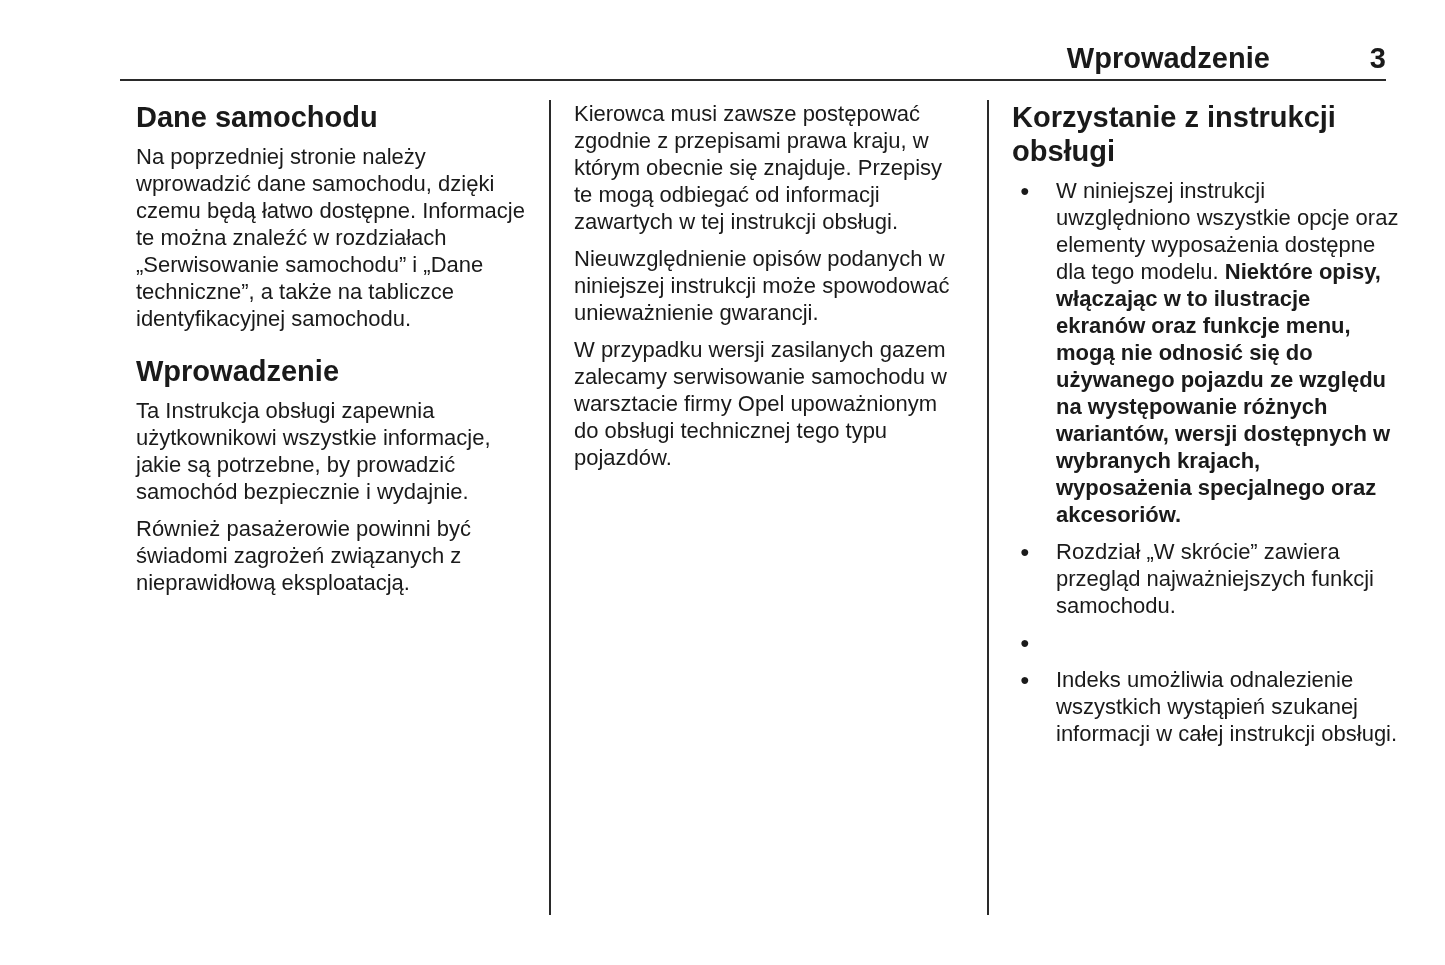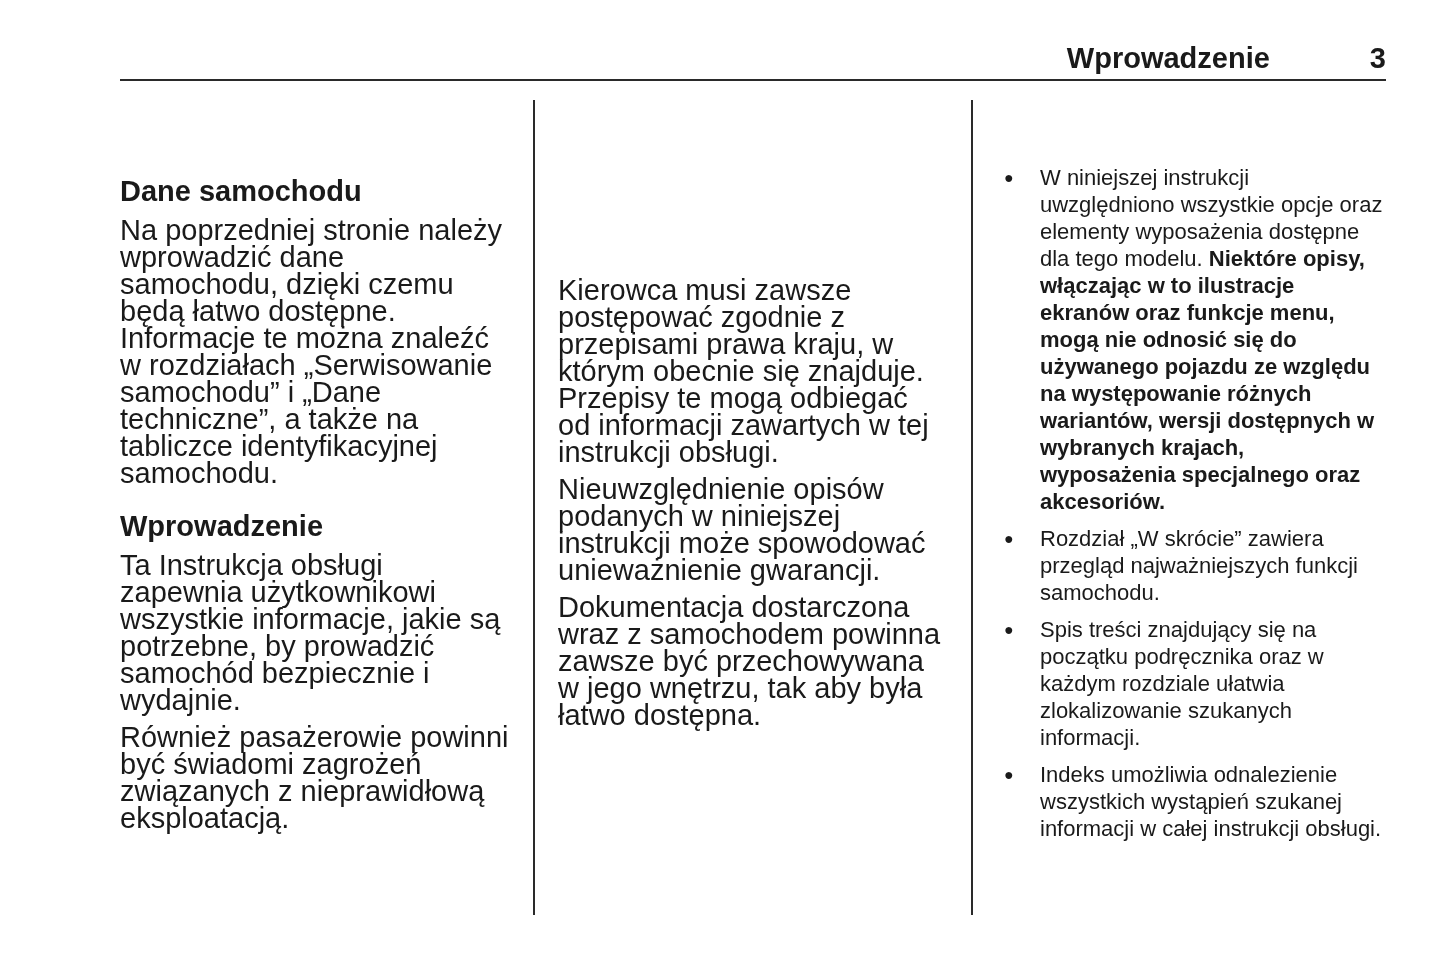--- a/index.html
+++ b/index.html
@@ -35,25 +35,25 @@
     margin-left: 100px;
   }
   .header-rule {
     margin-top: 5px;
     height: 0;
     border-bottom: 2px solid #2a2a2a;
   }
   
   .columns {
     position: absolute;
-    left: 120px;
+    left: 136px;
     top: 100px;
     width: 1266px;
     display: flex;
-    align-items: center;
+    align-items: flex-start;
   }
   .col {
     width: 390px;
     flex: none;
   }
   .divider {
     flex: none;
     width: 2px;
     height: 815px;
     background: #2a2a2a;
@@ -63,21 +63,21 @@
     margin: 0 0 9px 0;
     font-size: 29px;
     line-height: 34px;
     font-weight: 700;
   }
   .col h2.mid {
     margin-top: 22px;
   }
   .col p {
     margin: 0 0 10px 0;
-    font-size: 29px;
+    font-size: 22px;
     line-height: 27px;
   }
   
   .bullets {
     list-style: none;
     margin: 0;
     padding: 0;
   }
   .bullets li {
     display: flex;
@@ -121,38 +121,38 @@
       <h2 class="mid">Wprowadzenie</h2>
       <p>Ta Instrukcja obsługi zapewnia użytkownikowi wszystkie informacje, jakie są potrzebne, by prowadzić samochód bezpiecznie i wydajnie.</p>
       <p>Również pasażerowie powinni być świadomi zagrożeń związanych z nieprawidłową eksploatacją.</p>
     </section>
 
     <div class="divider"></div>
 
     <section class="col">
       <p>Kierowca musi zawsze postępować zgodnie z przepisami prawa kraju, w którym obecnie się znajduje. Przepisy te mogą odbiegać od informacji zawartych w tej instrukcji obsługi.</p>
       <p>Nieuwzględnienie opisów podanych w niniejszej instrukcji może spowodować unieważnienie gwarancji.</p>
-      <p>Dokumentacja dostarczona wraz z samochodem powinna zawsze być przechowywana w jego wnętrzu, tak aby była łatwo dostępna.</p>
+      <p>W przypadku wersji zasilanych gazem zalecamy serwisowanie samochodu w warsztacie firmy Opel upoważnionym do obsługi technicznej tego typu pojazdów.</p>
     </section>
 
     <div class="divider"></div>
 
     <section class="col">
+      <h2>Korzystanie z instrukcji obsługi</h2>
       <ul class="bullets">
         <li>
           <span class="marker">●</span>
           <span class="btext"><span>W niniejszej instrukcji uwzględniono wszystkie opcje oraz elementy wyposażenia dostępne dla tego modelu. </span><span class="bold">Niektóre opisy, włączając w to ilustracje ekranów oraz funkcje menu, mogą nie odnosić się do używanego pojazdu ze względu na występowanie różnych wariantów, wersji dostępnych w wybranych krajach, wyposażenia specjalnego oraz akcesoriów.</span></span>
         </li>
         <li>
           <span class="marker">●</span>
           <span class="btext">Rozdział „W skrócie” zawiera przegląd najważniejszych funkcji samochodu.</span>
         </li>
         <li>
           <span class="marker">●</span>
-          <span class="btext">Spis treści znajdujący się na początku podręcznika oraz w każdym rozdziale ułatwia zlokalizowanie szukanych informacji.</span>
         </li>
         <li>
           <span class="marker">●</span>
           <span class="btext">Indeks umożliwia odnalezienie wszystkich wystąpień szukanej informacji w całej instrukcji obsługi.</span>
         </li>
       </ul>
     </section>
 
   </main>
 </div>

